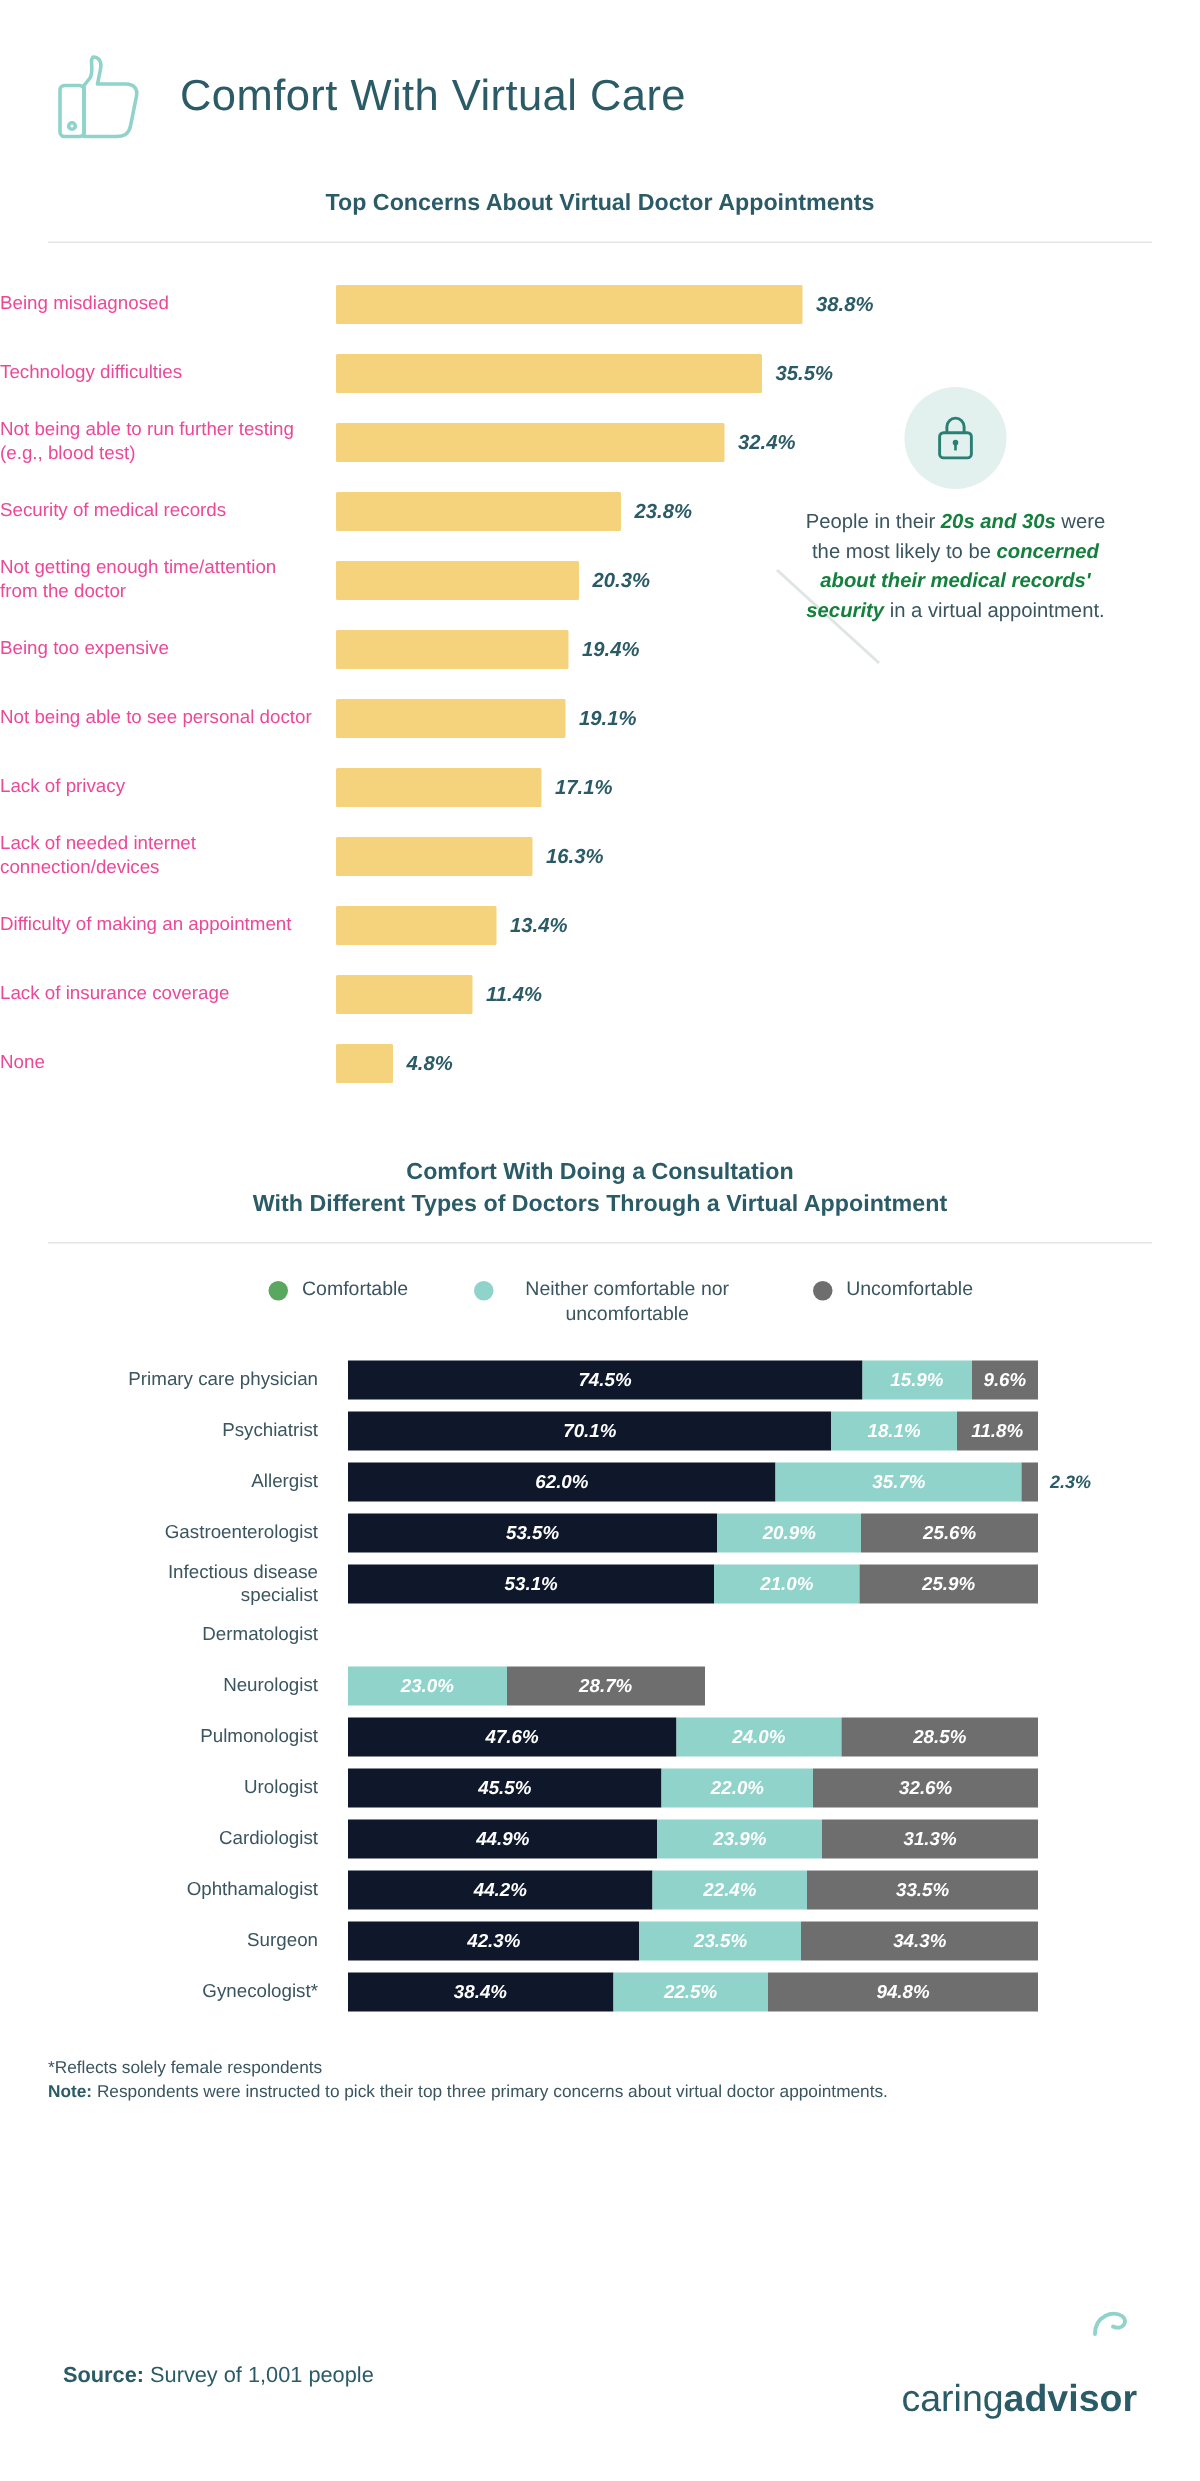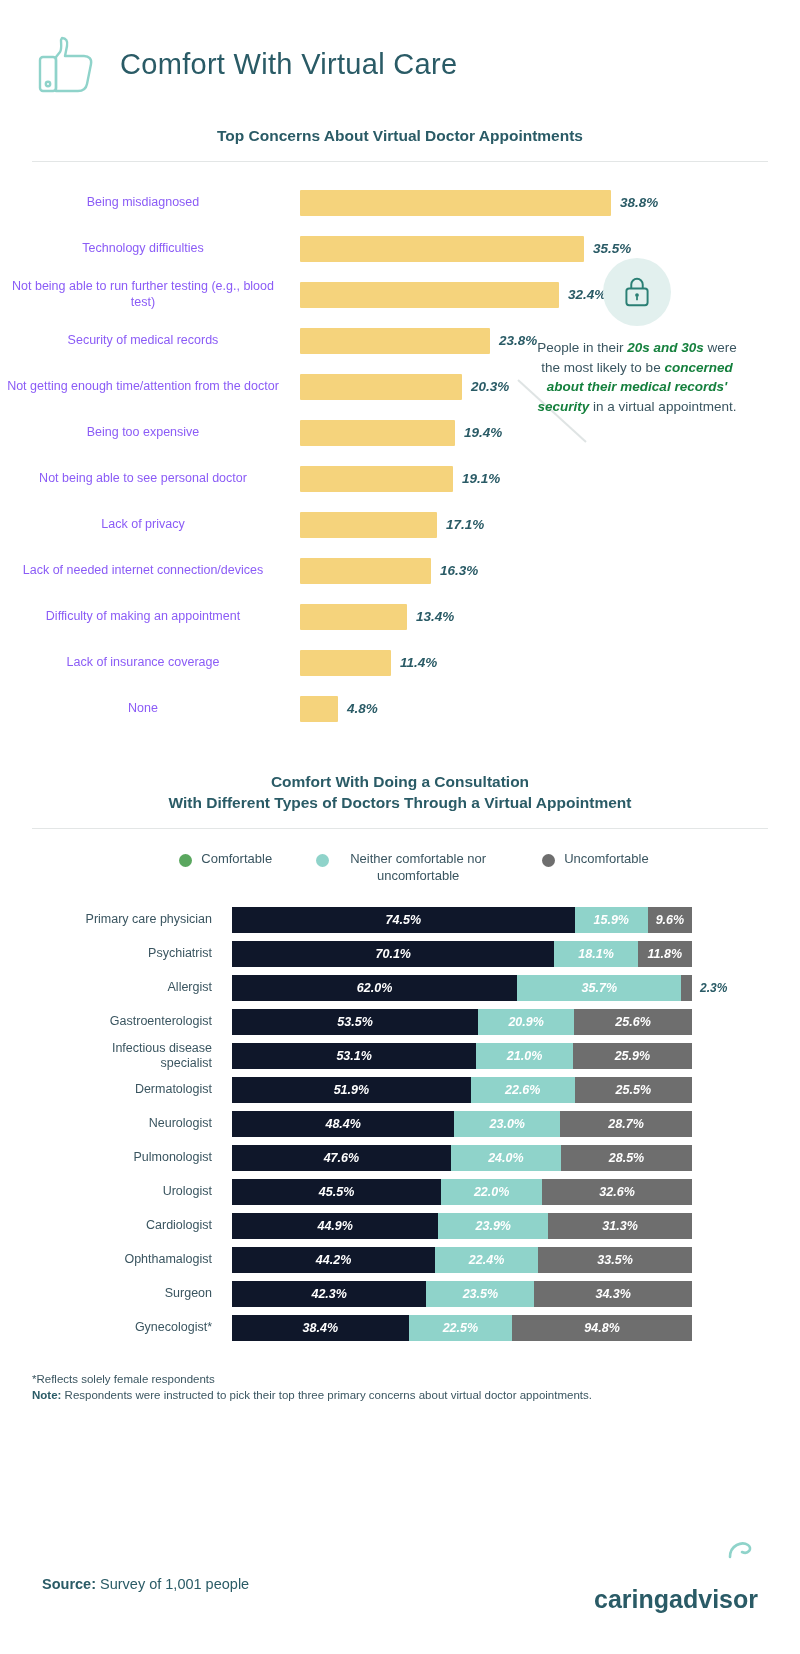--- a/index.html
+++ b/index.html
@@ -43,25 +43,25 @@
   }
 
   
   .chart1 { margin-top: 18px; position:relative; }
   .row1 {
     display:flex;
     align-items:center;
     height: 46px;
   }
   .row1 .lbl {
-    width: 300px;
-    text-align: center;
+    width: 224px;
+    text-align: left;
     padding-right: 14px;
     font-size: 12.5px;
-    color: #8b5cf6;
+    color: #ec4899;
     line-height: 1.25;
   }
   .row1 .barwrap { position:relative; flex:1; display:flex; align-items:center; }
   .row1 .bar {
     height: 26px;
     background: #f5d37c;
     border-radius: 1px;
   }
   .row1 .val {
     font-size: 13.5px;
@@ -144,21 +144,21 @@
   
   .footer {
     position:absolute;
     left:0; right:0; bottom: 40px;
     display:flex; align-items:center; justify-content:space-between;
     padding: 0 42px;
   }
   .source { font-size: 14.5px; color:#2a5b66; }
   .source b { font-weight:bold; }
   .logo { display:flex; align-items:flex-end; font-size:25px; color:#2a5b66; position:relative; }
-  .logo .l1 { font-weight:700;margin-top:31px; }
+  .logo .l1 { font-weight:400;margin-top:31px; }
   .logo .l2 { font-weight:bold; }
   .logo .swoosh { position:absolute; right: 2px; top: -16px; }
 </style>
 </head>
 <body>
 
 <div class="page">
 
   <div class="header">
     <span class="thumb-icon">
@@ -387,39 +387,25 @@
             <span>21.0%</span>
           </div>
         <div class="seg s3" style="width:25.9%">
             <span>25.9%</span>
           </div>
       </div>
     </div>
 
     <div class="row2">
       <div class="lbl">Dermatologist</div>
-      <div class="stack">
-        <div class="seg s1" style="width:51.9%">
-            <span>51.9%</span>
-          </div>
-        <div class="seg s2" style="width:22.6%">
-            <span>22.6%</span>
-          </div>
-        <div class="seg s3" style="width:25.5%">
-            <span>25.5%</span>
-          </div>
-      </div>
     </div>
 
     <div class="row2">
       <div class="lbl">Neurologist</div>
       <div class="stack">
-        <div class="seg s1" style="width:48.4%">
-            <span>48.4%</span>
-          </div>
         <div class="seg s2" style="width:23.0%">
             <span>23.0%</span>
           </div>
         <div class="seg s3" style="width:28.7%">
             <span>28.7%</span>
           </div>
       </div>
     </div>
 
     <div class="row2">

